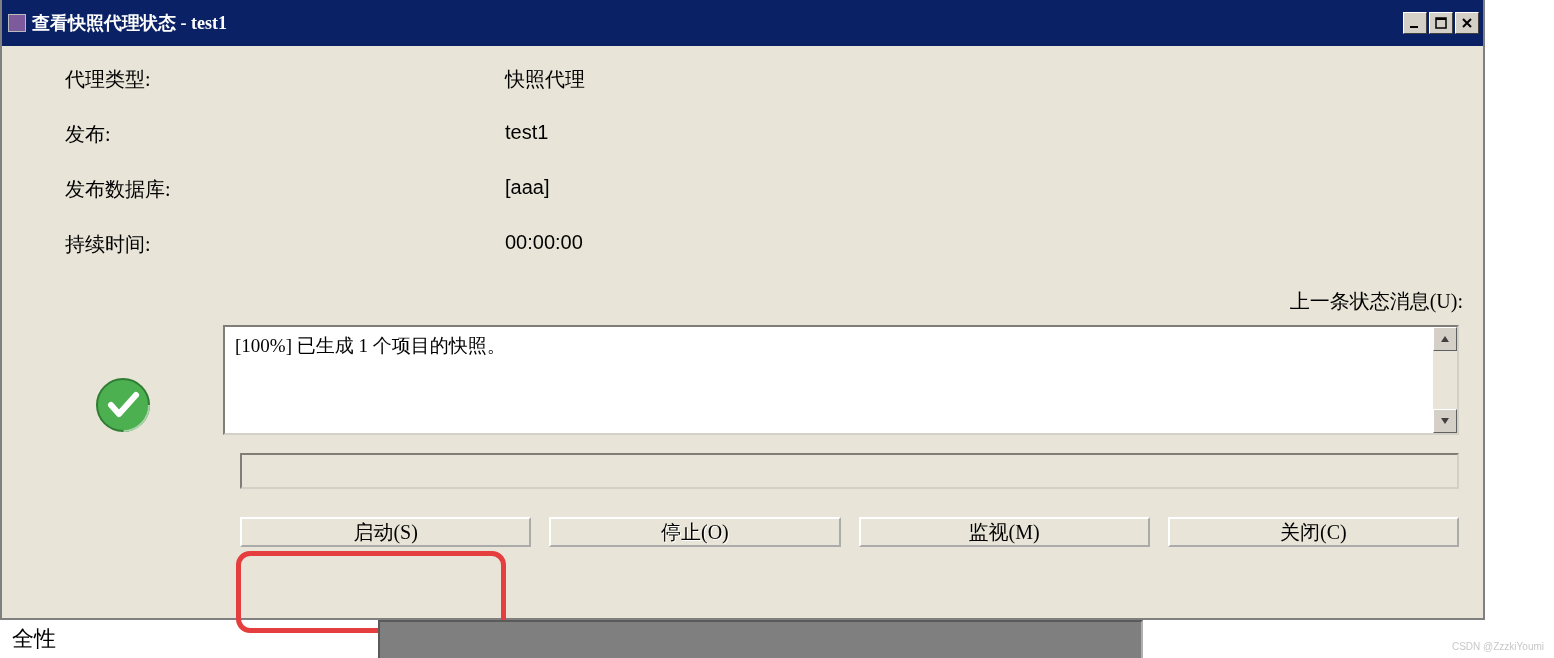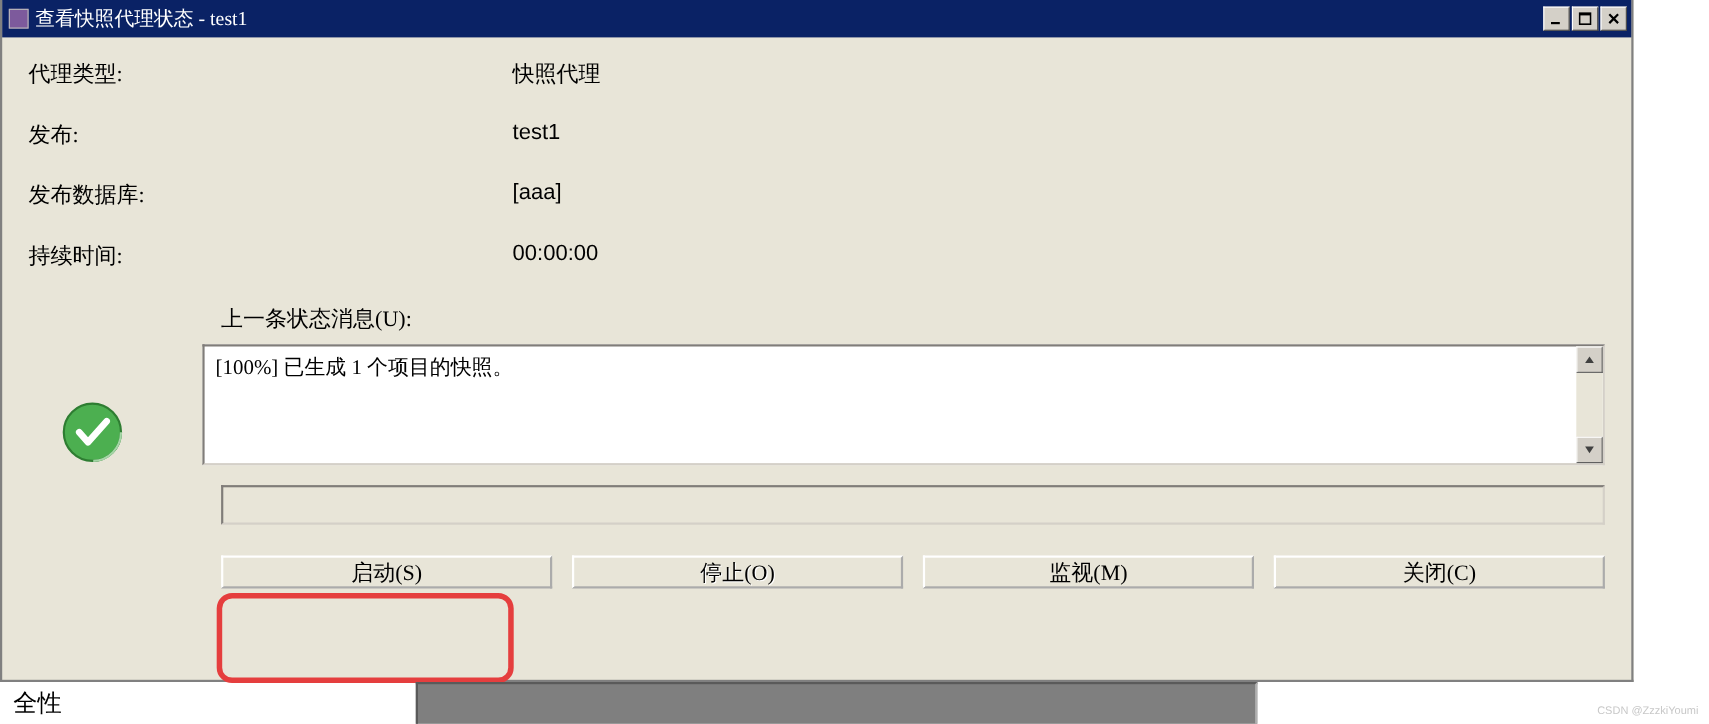--- a/index.html
+++ b/index.html
@@ -19,29 +19,29 @@
       position: absolute;
       left: 0;
       top: 0;
       width: 1485px;
       height: 620px;
       background: #e8e5d8;
       border: 2px solid #808080;
       border-top: none;
     }
     .title-bar {
-      height: 34px;
+      height: 46px;
       background: #0a2265;
       color: #ffffff;
       display: flex;
       align-items: center;
       justify-content: space-between;
       padding: 0 4px 0 6px;
       font-size: 18px;
-      font-weight: normal;
+      font-weight: bold;
     }
     .title-bar-left {
       display: flex;
       align-items: center;
       gap: 6px;
     }
     .title-icon {
       width: 18px;
       height: 18px;
       background: #7d5a9c;
@@ -66,20 +66,21 @@
       font-size: 12px;
       font-weight: bold;
       color: #000;
       cursor: pointer;
     }
     .title-btn svg { display: block; }
     .content-area {
       padding: 20px 20px 20px 24px;
       height: calc(100% - 30px);
       position: relative;
+      margin-left: 39px;
     }
     .info-row {
       display: flex;
       margin-bottom: 28px;
       font-size: 20px;
     }
     .info-label {
       width: 440px;
       color: #000;
     }
@@ -88,20 +89,21 @@
       font-family: Liberation Sans, sans-serif;
     }
     .status-section {
       margin-top: 30px;
       position: relative;
     }
     .status-label {
       margin-left: 175px;
       font-size: 20px;
       margin-bottom: 10px;
+      text-align: right;
     }
     .status-row {
       display: flex;
       align-items: flex-end;
       gap: 70px;
     }
     .success-icon {
       width: 60px;
       height: 60px;
       margin-left: 28px;

